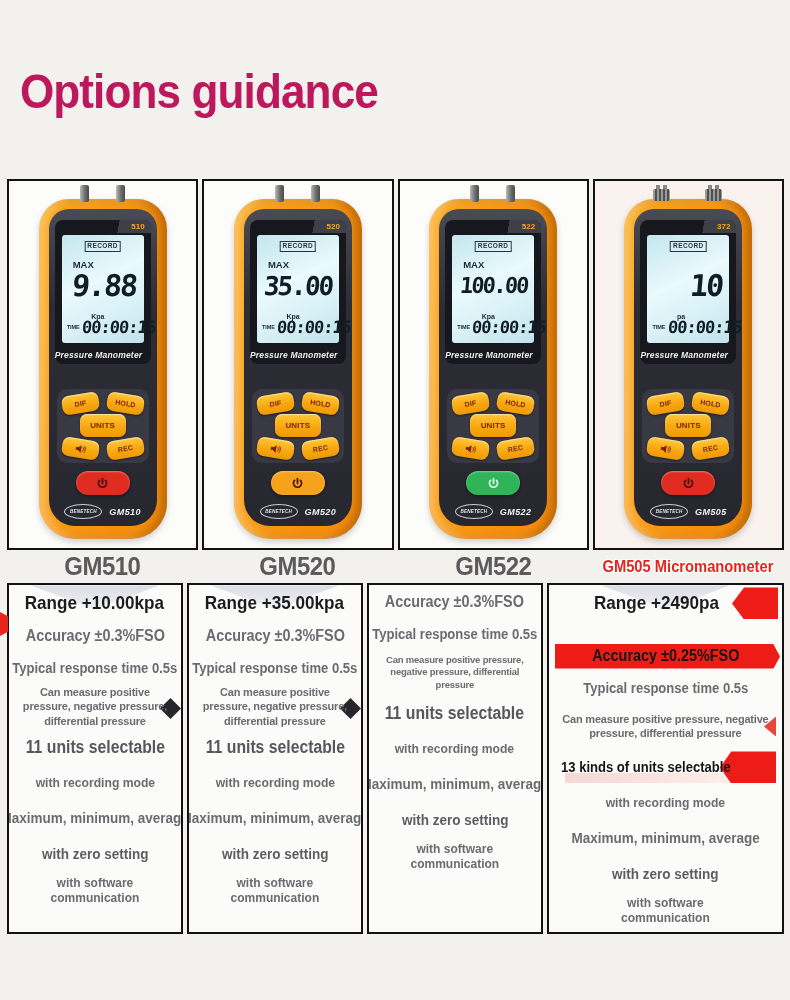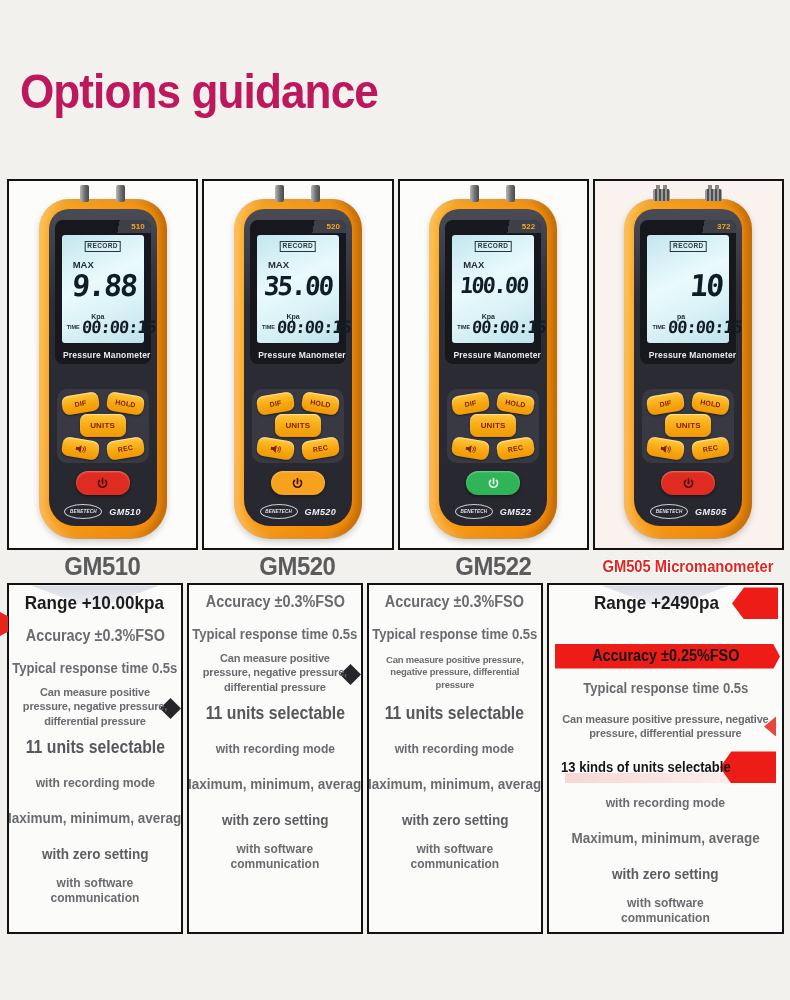--- a/index.html
+++ b/index.html
@@ -65,22 +65,22 @@
   .value{
     position:absolute;top:30px;right:7px;height:42px;display:flex;align-items:center;
     font-family:"DejaVu Sans Mono",monospace;font-weight:bold;color:#101d26;
     transform:skewX(-5deg);letter-spacing:-2px;line-height:1;
   }
   .unit{position:absolute;top:78px;left:36%;font-size:7px;font-weight:bold;color:#1d2a32;}
   .time-row{position:absolute;bottom:6px;left:5px;right:5px;display:flex;align-items:center;}
   .tlabel{font-size:5.5px;font-weight:bold;color:#1d2a32;margin-right:2px;}
   .tval{font-family:"DejaVu Sans Mono",monospace;font-weight:bold;font-size:17px;
     color:#101d26;transform:skewX(-5deg);letter-spacing:-1px;}
-  .caption{position:absolute;bottom:4px;left:0;right:0;text-align:right;
-    font-size:8.5px;font-weight:bold;color:#eceaee;letter-spacing:.2px;}
+  .caption{position:absolute;bottom:4px;left:0;right:0;text-align:left;
+    font-size:8.5px;font-weight:bold;font-style:italic;color:#eceaee;letter-spacing:.2px;}
 
   .keypad{position:absolute;top:180px;left:8px;right:8px;height:74px;
     background:#383943;border-radius:10px;}
   .btn{position:absolute;display:flex;align-items:center;justify-content:center;
     background:linear-gradient(#ffc73a,#f7a60e 60%,#ef9906);
     border-radius:7px;color:#7c2301;font-weight:bold;font-size:7px;letter-spacing:.2px;
     box-shadow:0 1px 2px rgba(0,0,0,.5), inset 0 1px 1px rgba(255,255,255,.5);}
   .btn-dif{top:5px;left:5px;width:37px;height:19px;transform:rotate(-9deg);}
   .btn-hold{top:5px;right:5px;width:37px;height:19px;transform:rotate(9deg);}
   .btn-units{top:25px;left:50%;transform:translateX(-50%);width:46px;height:23px;font-size:8px;}
@@ -402,20 +402,23 @@
       </div>
       <div class="spec-row k-zero one">
         <span class="ctext">with zero setting</span>
       </div>
       <div class="spec-row k-soft">
         <span class="ctext">with software communication</span>
       </div>
     </div>
 
   <div class="spec-col">
+      <div class="spec-row k-range-flag one">
+        <span class="ctext">Range +35.00kpa</span>
+      </div>
       <div class="spec-row k-acc one">
         <span class="ctext">Accuracy ±0.3%FSO</span>
       </div>
       <div class="spec-row k-resp one">
         <span class="ctext">Typical response time 0.5s</span>
       </div>
       <div class="spec-row k-measure-dia">
         <span class="ctext">Can measure positive pressure, negative pressure, differential pressure</span>
       </div>
       <div class="spec-row k-units one">

